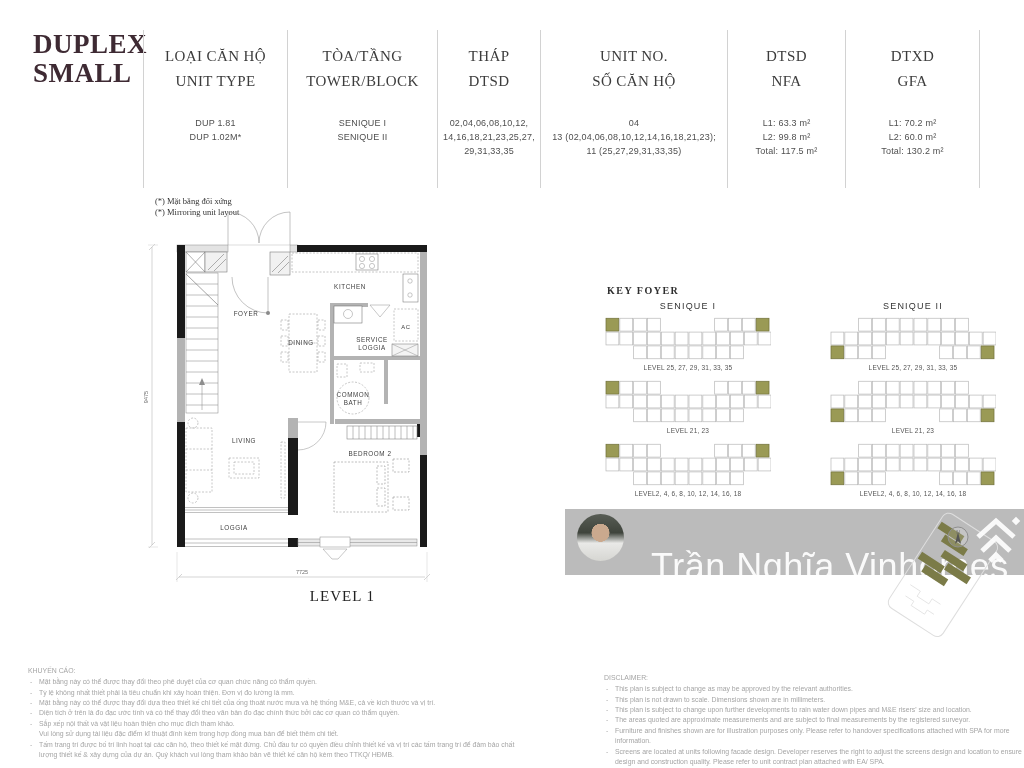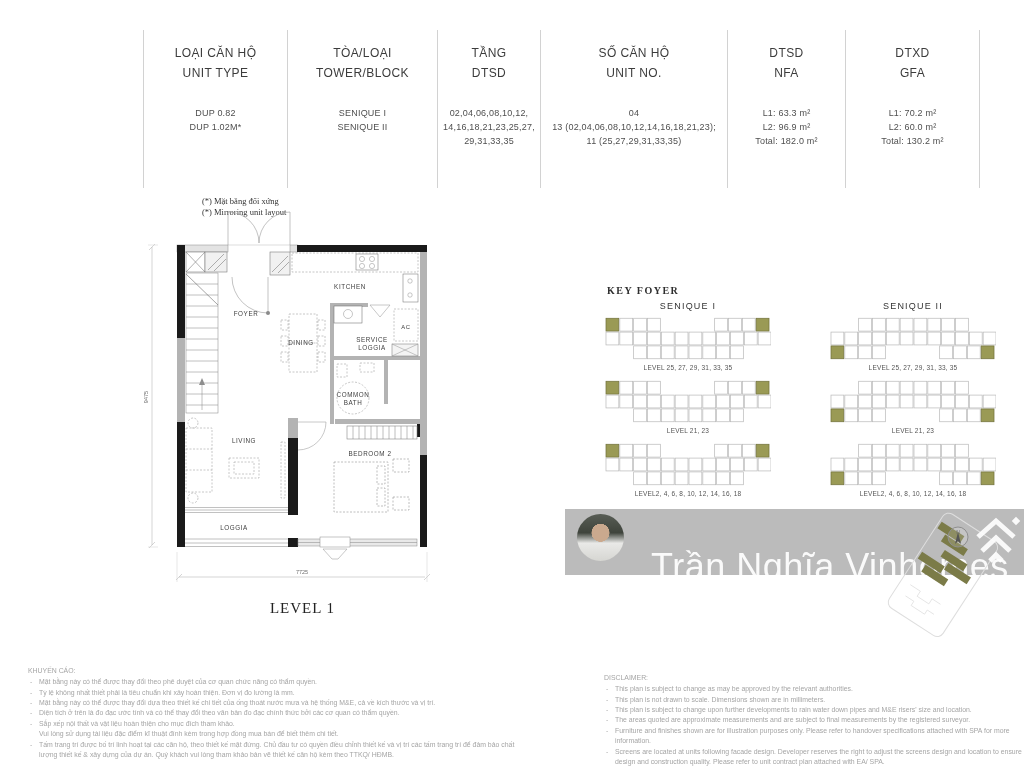--- a/index.html
+++ b/index.html
@@ -4,27 +4,27 @@
 <style>
   html,body{margin:0;padding:0;background:#888;}
   #stage{position:relative;width:1024px;height:768px;background:#ffffff;overflow:hidden;
          font-family:"Liberation Sans",sans-serif;color:#444;}
   
   .doc-title{position:absolute;left:33px;top:30px;font-family:"Liberation Serif",serif;
              font-weight:700;font-size:27px;line-height:1.07;color:#3e2a33;letter-spacing:.5px;}
   #header-columns{position:absolute;left:143px;top:30px;height:158px;display:flex;}
   .hcol{box-sizing:border-box;border-left:1px solid #d2d2d2;text-align:center;padding-top:14px;}
   .hcol:last-child{border-right:1px solid #d2d2d2;}
-  .hcol .lab{font-family:Liberation Sans, sans-serif;font-size:12px;color:#3c3c3c;
+  .hcol .lab{font-family:Liberation Serif, serif;font-size:15px;color:#3c3c3c;
              letter-spacing:.4px;line-height:1.65;}
   .hcol .vals{margin-top:22px;font-size:9px;color:#4f4f4f;line-height:1.6;letter-spacing:.2px;}
   
   .plan-note{position:absolute;left:155px;font-family:"Liberation Serif",serif;
-             font-size:8.5px;color:#333;margin-left:47px;}
-  .level-caption{position:absolute;left:230px;top:600px;width:145px;text-align:center;
+             font-size:8.5px;color:#333;}
+  .level-caption{position:absolute;left:230px;top:588px;width:145px;text-align:right;
              font-family:"Liberation Serif",serif;font-size:15px;color:#222;letter-spacing:1px;}
   
   .keyplan-title{position:absolute;left:607px;top:285px;font-family:"Liberation Serif",serif;
              font-weight:700;font-size:10px;letter-spacing:1.5px;color:#2e2e2e;}
   .tower{position:absolute;top:301px;width:182px;}
   .tower .tname{text-align:center;font-size:9px;letter-spacing:1.2px;color:#333;margin-bottom:5px;}
   .kp-block{margin-bottom:4px;text-align:center;}
   .kp-block svg{display:block;margin:0 auto;}
   .kp-label{font-size:6.5px;color:#555;letter-spacing:.2px;margin:2px 0 8px 0;text-align:center;}
   
@@ -46,73 +46,77 @@
   .fineprint li::before{content:"-";position:absolute;left:2px;top:0;}
   #advisory{left:28px;top:666px;width:505px;}
   #disclaimer{left:604px;top:673px;width:420px;}
   svg text{font-family:"Liberation Sans",sans-serif;}
 </style>
 </head>
 <body>
 
 <div id="stage">
 
+  <div class="doc-title">
+    <div>DUPLEX</div>
+    <div>SMALL</div>
+  </div>
 
   <div id="header-columns">
       <div class="hcol" style="width: 144px;">
         <div class="lab">
           <div>LOẠI CĂN HỘ</div>
           <div>UNIT TYPE</div>
         </div>
         <div class="vals">
-          <div>DUP 0.82</div>
+          <div>DUP 1.81</div>
           <div>DUP 1.02M*</div>
         </div>
       </div>
       <div class="hcol" style="width: 150px;">
         <div class="lab">
-          <div>TÒA/LOẠI</div>
+          <div>TÒA/TẦNG</div>
           <div>TOWER/BLOCK</div>
         </div>
         <div class="vals">
           <div>SENIQUE I</div>
           <div>SENIQUE II</div>
         </div>
       </div>
       <div class="hcol" style="width: 103px;">
         <div class="lab">
-          <div>TẦNG</div>
+          <div>THÁP</div>
           <div>DTSD</div>
         </div>
         <div class="vals">
           <div>02,04,06,08,10,12,</div>
           <div>14,16,18,21,23,25,27,</div>
           <div>29,31,33,35</div>
         </div>
       </div>
       <div class="hcol" style="width: 187px;">
         <div class="lab">
+          <div>UNIT NO.</div>
           <div>SỐ CĂN HỘ</div>
-          <div>UNIT NO.</div>
         </div>
         <div class="vals">
           <div>04</div>
           <div>13 (02,04,06,08,10,12,14,16,18,21,23);</div>
           <div>11 (25,27,29,31,33,35)</div>
         </div>
       </div>
       <div class="hcol" style="width: 118px;">
         <div class="lab">
           <div>DTSD</div>
           <div>NFA</div>
         </div>
         <div class="vals">
           <div>L1: 63.3 m²</div>
-          <div>L2: 96.9 m²</div>
-          <div>Total: 182.0 m²</div>
+          <div>L2: 99.8 m²</div>
+          <div>Total: 117.5 m²</div>
         </div>
       </div>
       <div class="hcol" style="width: 135px;">
         <div class="lab">
           <div>DTXD</div>
           <div>GFA</div>
         </div>
         <div class="vals">
           <div>L1: 70.2 m²</div>
           <div>L2: 60.0 m²</div>

